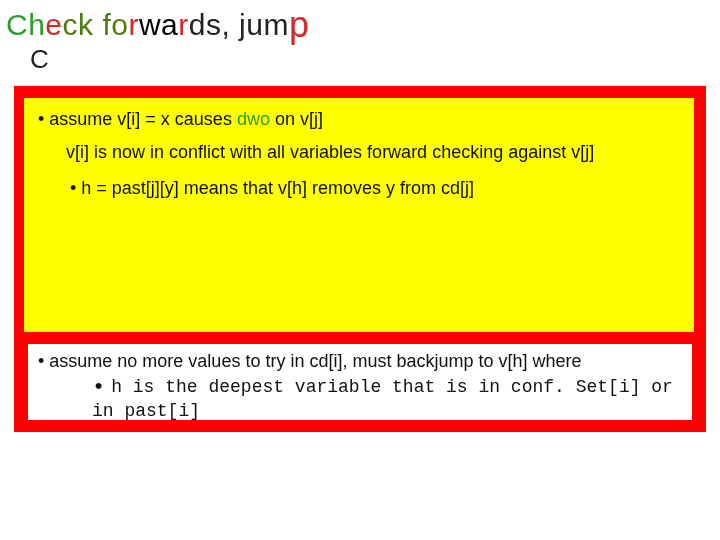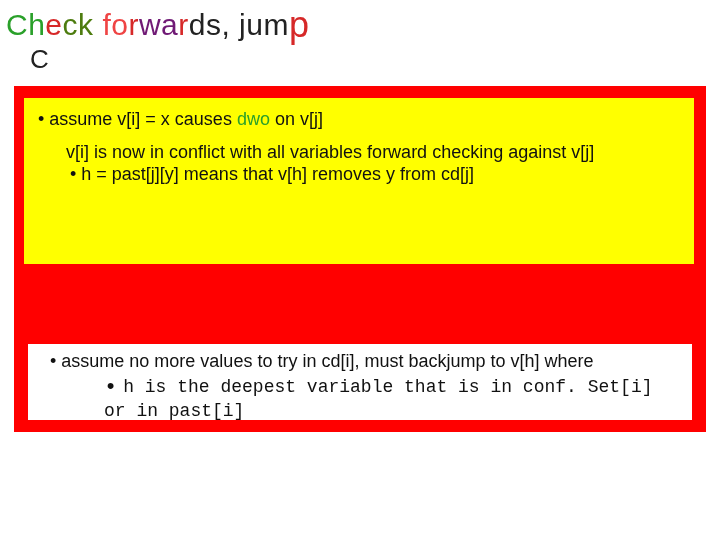--- a/index.html
+++ b/index.html
@@ -15,23 +15,23 @@
     position: absolute;
     top: 4px;
     left: 6px;
     font-size: 30px;
     font-family: "Comic Sans MS", cursive, sans-serif;
     letter-spacing: 0.5px;
   }
   .title-row .c1 { color: #2aa02a; }
   .title-row .c2 { color: #d62828; }
   .title-row .c3 { color: #4d7c0f; }
-  .title-row .c4 { color: #ef4444; }
+  .title-row .c4 { color: #4d7c0f; }
   .title-row .c5 { color: #d62828; }
-  .title-row .c6 { color: #701a75; }
+  .title-row .c6 { color: #000000; }
   .title-row .c7 { color: #d62828; }
   .title-row .c8 { color: #222; }
   .title-row .c9 { color: #d62828; font-size:36px; vertical-align: -2px;}
   .sub-c {
     position: absolute;
     top: 44px;
     left: 30px;
     font-size: 26px;
     color: #222;
     font-family: "Comic Sans MS", cursive, sans-serif;
@@ -42,43 +42,43 @@
     left: 14px;
     width: 692px;
     height: 346px;
     background: #ff0000;
   }
   .yellow-block {
     position: absolute;
     top: 98px;
     left: 24px;
     width: 670px;
-    height: 166px;
+    height: 234px;
     background: #ffff00;
     padding: 10px 14px 10px 14px;
     color: #111;
     font-size: 18px;
     font-family: "Comic Sans MS", cursive, sans-serif;
     line-height: 1.25;
   }
   .yellow-block .line1 { margin-bottom: 10px; }
-  .yellow-block .indent1 { margin-left: 28px; }
+  .yellow-block .indent1 { margin-left: 28px; margin-bottom: 14px; }
   .yellow-block .bul { margin-left: 32px; margin-bottom: 12px; }
   .green-text { color: #2aa02a; }
   .white-block {
     position: absolute;
     top: 344px;
     left: 28px;
     width: 664px;
     height: 76px;
     background: #ffffff;
     color: #111;
     font-size: 18px;
     font-family: "Comic Sans MS", cursive, sans-serif;
-    padding: 6px 10px 6px 22px;
+    padding: 6px 10px 6px 10px;
     line-height: 1.25;
   }
   .white-block .w-line1 { }
   .white-block .w-sub { margin-left: 54px; font-family: Liberation Mono, monospace; }
   .white-block .bigbul { display: inline-block; transform: translateY(1px); font-size: 22px; margin-right: 6px;}
 </style>
 </head>
 <body>
 
 <div class="title-row">

